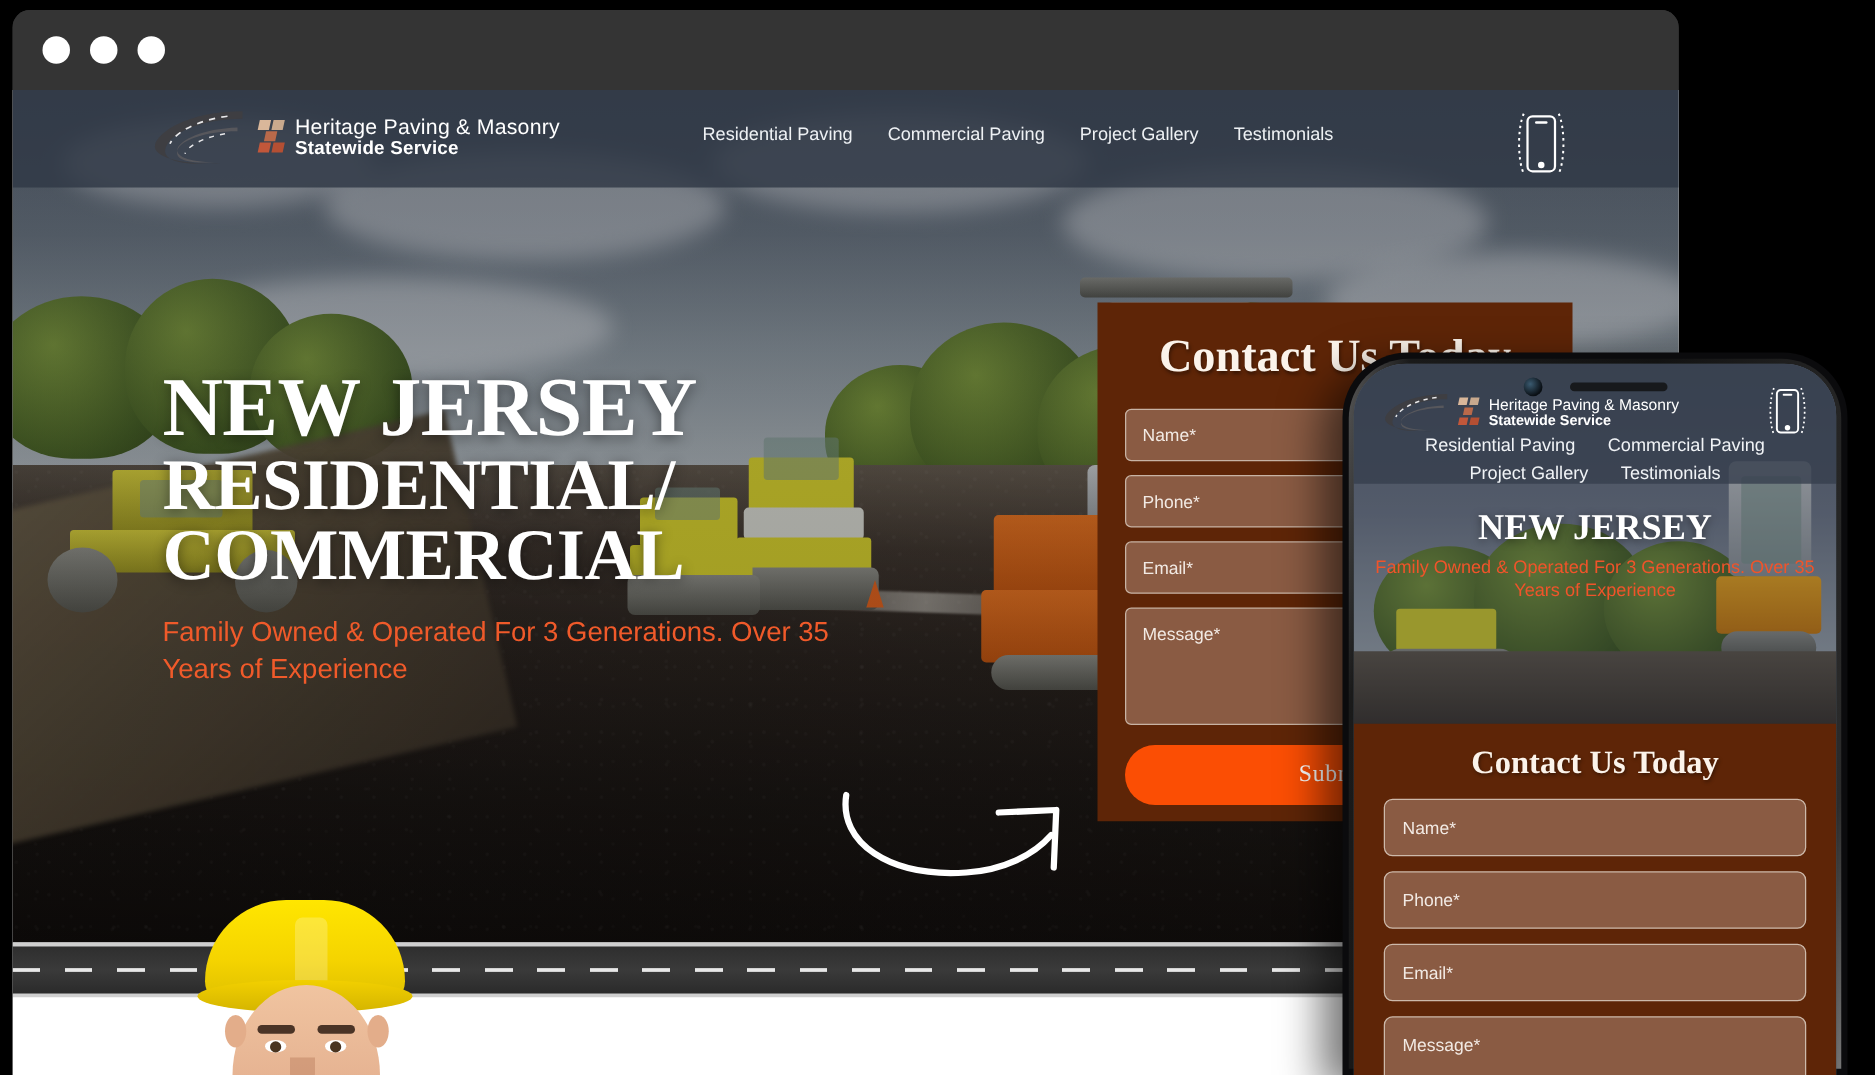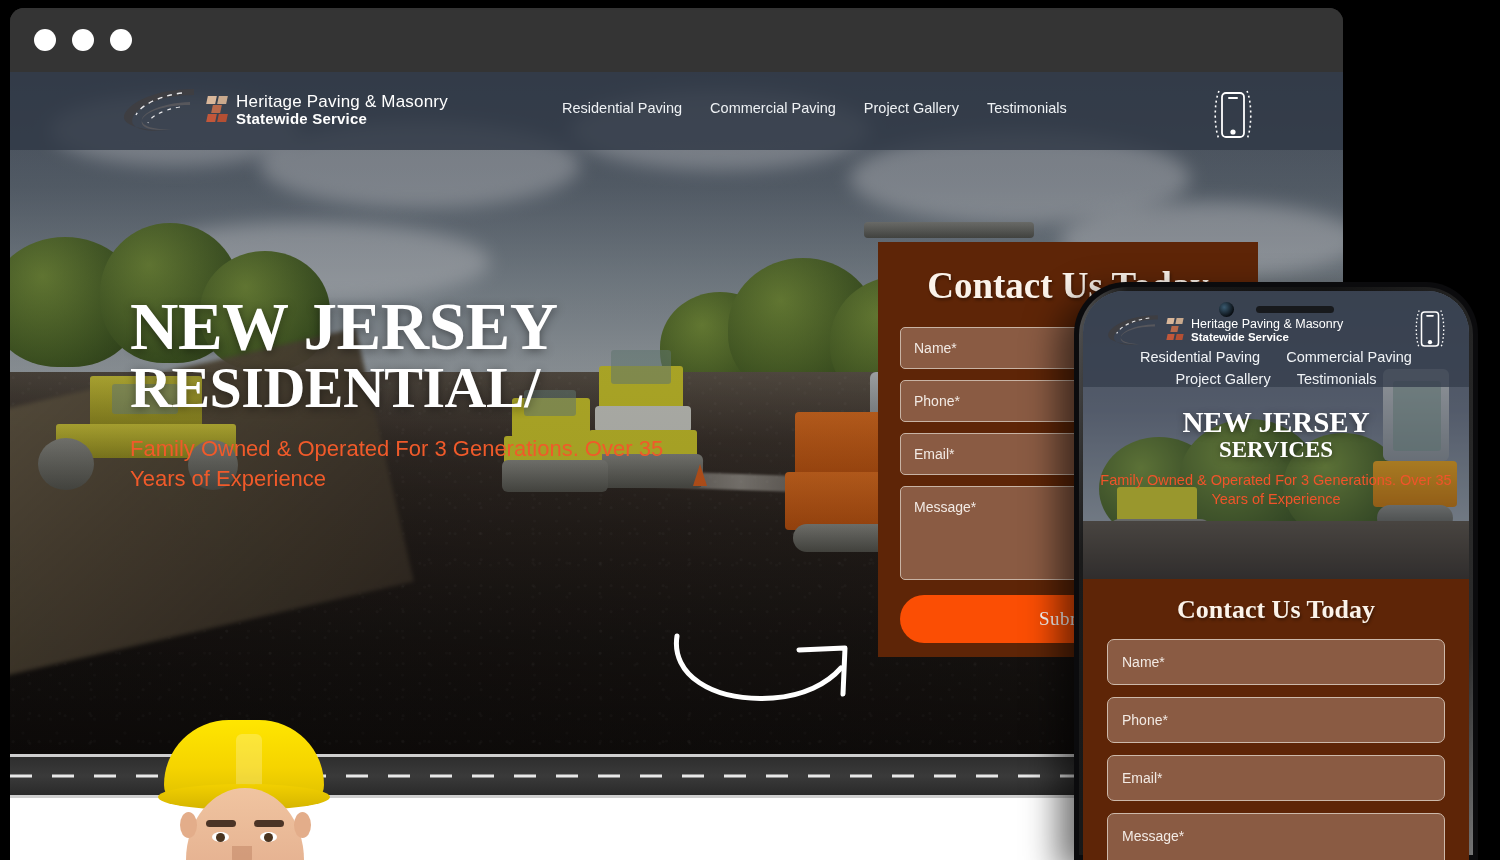--- a/index.html
+++ b/index.html
@@ -391,20 +391,21 @@
             <path d="M8 3 C3 14, 3 40, 8 51" stroke="#fff" stroke-width="1.6" fill="none" stroke-dasharray="2 3"></path>
             <path d="M36 3 C41 14, 41 40, 36 51" stroke="#fff" stroke-width="1.6" fill="none" stroke-dasharray="2 3"></path>
           </svg>
         </div>
       </div>
 
       <div class="hero-copy">
         <h1 class="h1">
           <span>NEW JERSEY</span>
           <span class="l2">RESIDENTIAL/</span>
+          <span class="l3">COMMERCIAL</span>
         </h1>
         <div class="sub">Family Owned &amp; Operated For 3 Generations. Over 35 Years of Experience</div>
       </div>
 
       <svg class="arrow-svg" viewBox="0 0 205 92">
         <path d="M12 8 C6 46, 46 74, 108 70 C138 68, 162 56, 176 40" stroke="#ffffff" stroke-width="5" fill="none" stroke-linecap="round"></path>
         <path d="M134 22 L180 20 L178 66" stroke="#ffffff" stroke-width="5" fill="none" stroke-linecap="round" stroke-linejoin="round"></path>
       </svg>
 
       <div class="contact-card">
@@ -504,21 +505,20 @@
           <a href="#">Residential Paving</a>
           <a href="#">Commercial Paving</a>
           <a href="#">Project Gallery</a>
           <a href="#">Testimonials</a>
         </nav>
       </div>
 
       <div class="m-copy">
         <div class="m-h1">
           <span class="a">NEW JERSEY</span>
-          <span class="b">SERVICES</span>
         </div>
         <div class="m-sub">Family Owned &amp; Operated For 3 Generations. Over 35 Years of Experience</div>
       </div>
 
       <div class="m-card">
         <div class="m-card-title">Contact Us Today</div>
         <input class="m-field" type="text" placeholder="Name*" style="">
         <input class="m-field" type="text" placeholder="Phone*" style="">
         <input class="m-field" type="email" placeholder="Email*" style="">
         <textarea class="m-field msg" placeholder="Message*" style=""></textarea>

